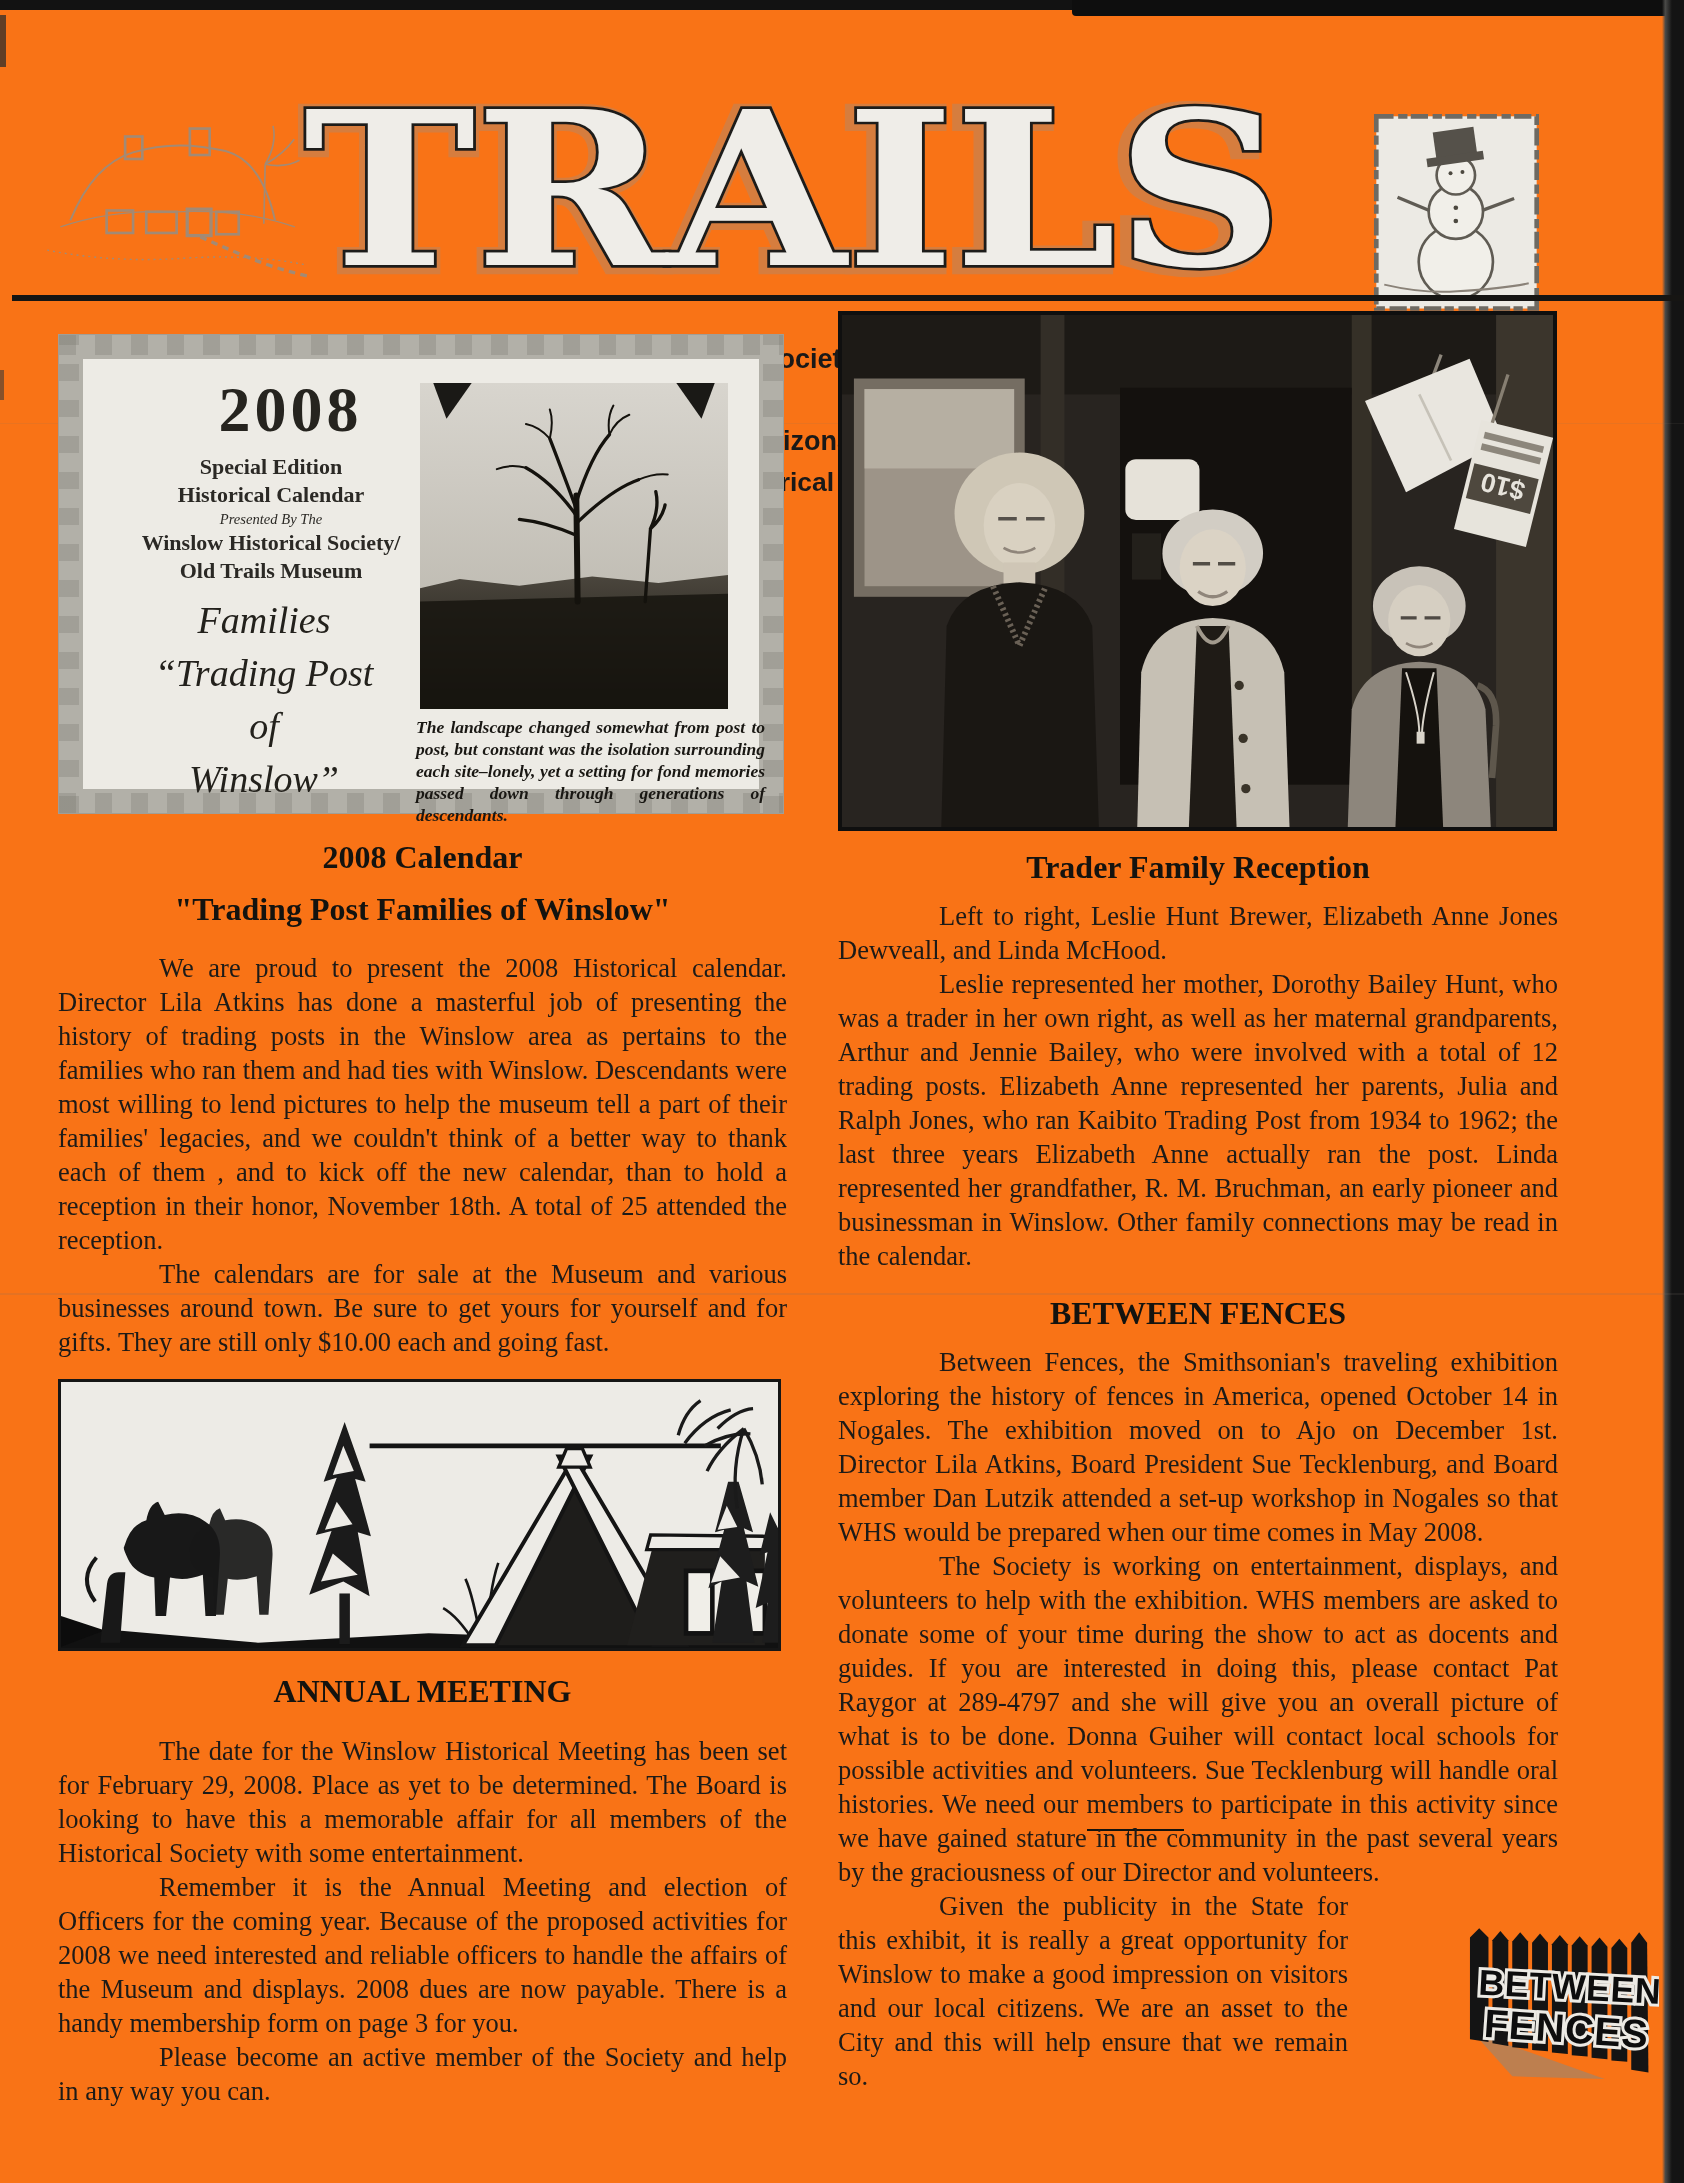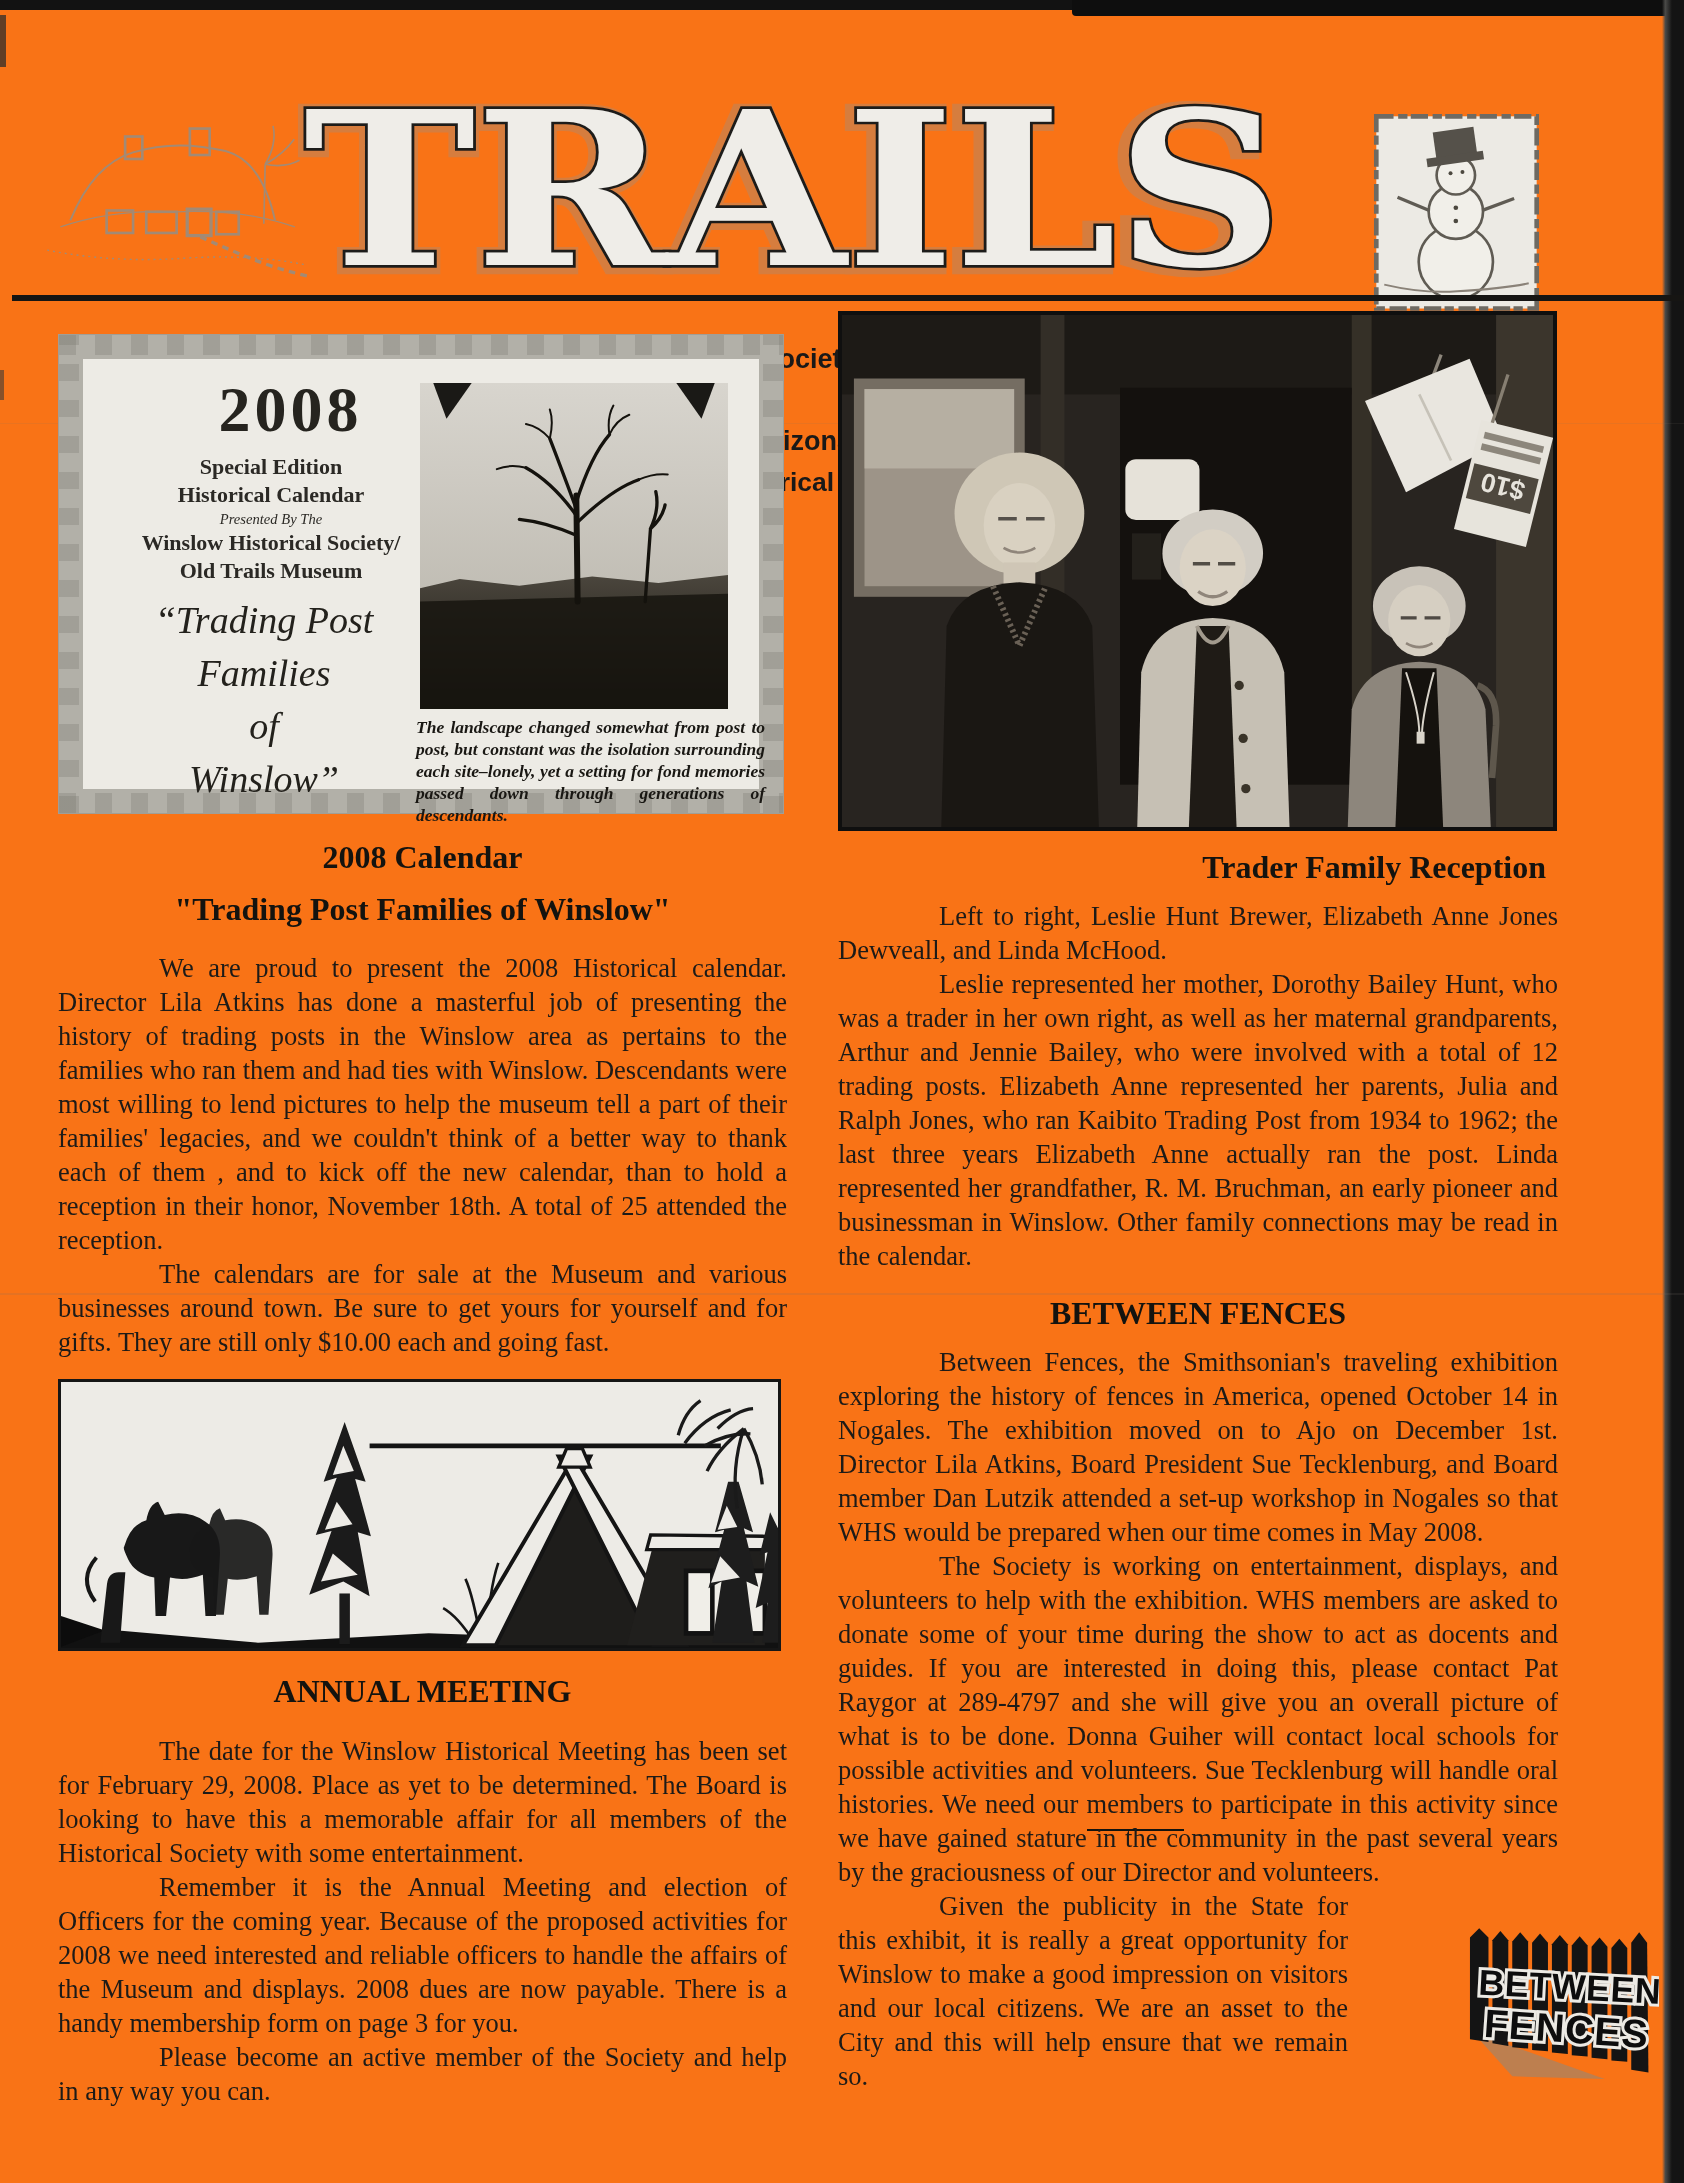--- a/index.html
+++ b/index.html
@@ -60,21 +60,21 @@
                  text-align:justify;color:#191713;}
 
   
   .winter-box{width:717px;height:266px;border:3.3px solid #161616;background:#edebe6;margin-top:20px;}
   .winter-box svg{display:block;width:100%;height:100%;}
 
   
   .photo-box{width:711px;height:512px;border:4px solid #0f0f0f;background:#262220;}
   .photo-box svg{display:block;width:100%;height:100%;}
 
-  .spacer-h1{margin-top:24px;text-align:right;}
+  .spacer-h1{margin-top:24px;}
   .spacer-h2{margin-top:13.2px;}
   .spacer-p{margin-top:23px;}
   .spacer-sec{margin-top:20px;}
 
   
   .fence-float{float:right;width:193px;height:156px;margin:34px 0 4px 17px;}
   .fence-float svg{width:100%;height:100%;}
 </style>
 </head>
 <body>
@@ -142,22 +142,22 @@
     <div class="cover">
       <div class="cover-year">2008</div>
       <div class="cover-sub">
         <span class="s">Special Edition</span>
         <span class="s">Historical Calendar</span>
         <span class="tiny" style="display:block">Presented By The</span>
         <span class="s">Winslow Historical Society/</span>
         <span class="s">Old Trails Museum</span>
       </div>
       <div class="cover-quote">
+        <div>Families</div>
         <div>“Trading Post</div>
-        <div>Families</div>
         <div>of</div>
         <div>Winslow”</div>
       </div>
       <div class="tree-photo">
         <svg viewBox="0 0 465 492" preserveAspectRatio="none">
           <defs>
             <linearGradient id="sky" x1="0" y1="0" x2="0" y2="1">
               <stop offset="0" stop-color="#d8d5ce"></stop>
                 <stop offset="1" stop-color="#b4b0a6"></stop>
             </linearGradient>

